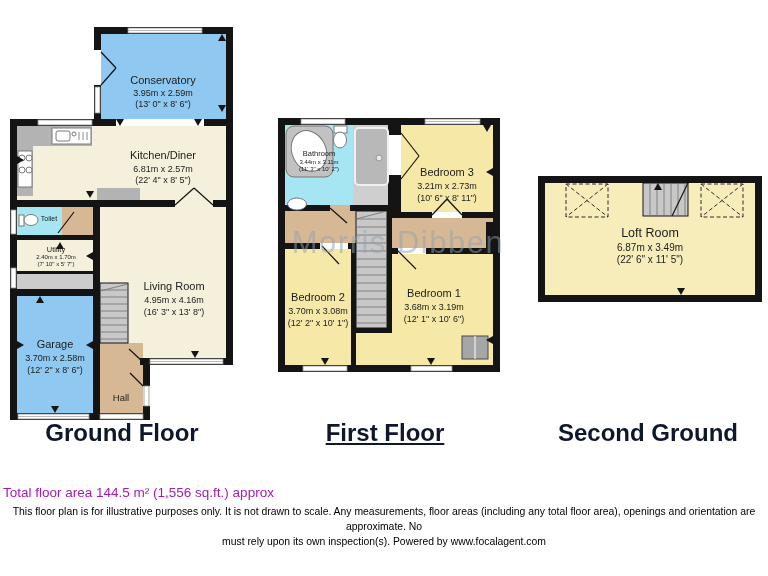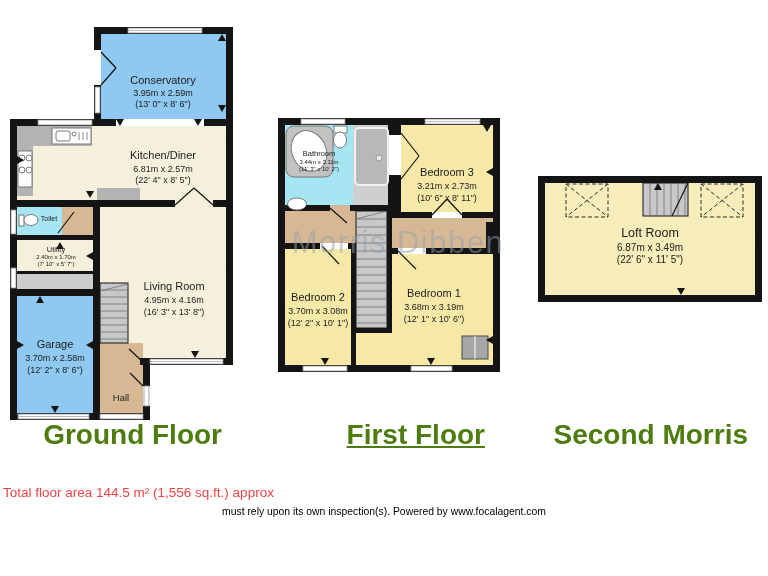--- a/index.html
+++ b/index.html
@@ -19,23 +19,23 @@
   .dashbox{fill:none;stroke:#2a2a2a;stroke-width:1;stroke-dasharray:4 2.5;}
   .rname{font-size:11px;}
   .rdim{font-size:9px;}
   .rname-sm{font-size:7.5px;}
   .rdim-sm{font-size:6px;}
   .rname-lg{font-size:12.5px;}
   .rdim-lg{font-size:10px;}
   .tiny{font-size:7px;}
   .halltxt{font-size:9.5px;}
   .watermark{font-size:31px;fill:#93a1ad;opacity:0.5;letter-spacing:1.5px;}
-  .floor-label{position:absolute;top:419px;text-align:right;font-size:28px;
-               font-weight:bold;color:#4d7c0f;}
-  .total-area{position:absolute;left:3px;top:485px;font-size:13.5px;color:#ef4444;}
+  .floor-label{position:absolute;top:419px;text-align:center;font-size:24px;
+               font-weight:bold;color:#0f172a;}
+  .total-area{position:absolute;left:3px;top:485px;font-size:13.5px;color:#a21caf;}
   .disclaimer{position:absolute;left:0;top:504px;width:768px;text-align:center;
               font-size:10.4px;line-height:15px;color:#000;}
 </style>
 </head>
 <body>
 
 <div class="canvas">
 <svg width="768" height="480" viewBox="0 0 768 480">
 
   <g>
@@ -325,19 +325,20 @@
     </g>
 
     <text class="rname-lg" x="650" y="237">Loft Room</text>
     <text class="rdim-lg" x="650" y="251">6.87m x 3.49m</text>
     <text class="rdim-lg" x="650" y="263">(22' 6" x 11' 5")</text>
   </g>
 </svg>
 
   <div class="floor-label" style="left:22px;width:200px;">Ground Floor</div>
   <div class="floor-label" style="left:285px;width:200px;text-decoration:underline;">First Floor</div>
-  <div class="floor-label" style="left:548px;width:200px;">Second Morris</div>
+  <div class="floor-label" style="left:548px;width:200px;">Second Ground</div>
 
   <div class="total-area">Total floor area 144.5 m² (1,556 sq.ft.) approx</div>
   <div class="disclaimer">
+    <div>This floor plan is for illustrative purposes only. It is not drawn to scale. Any measurements, floor areas (including any total floor area), openings and orientation are approximate. No</div>
     <div>must rely upon its own inspection(s). Powered by www.focalagent.com</div>
   </div>
 </div>
 
 </body></html>

